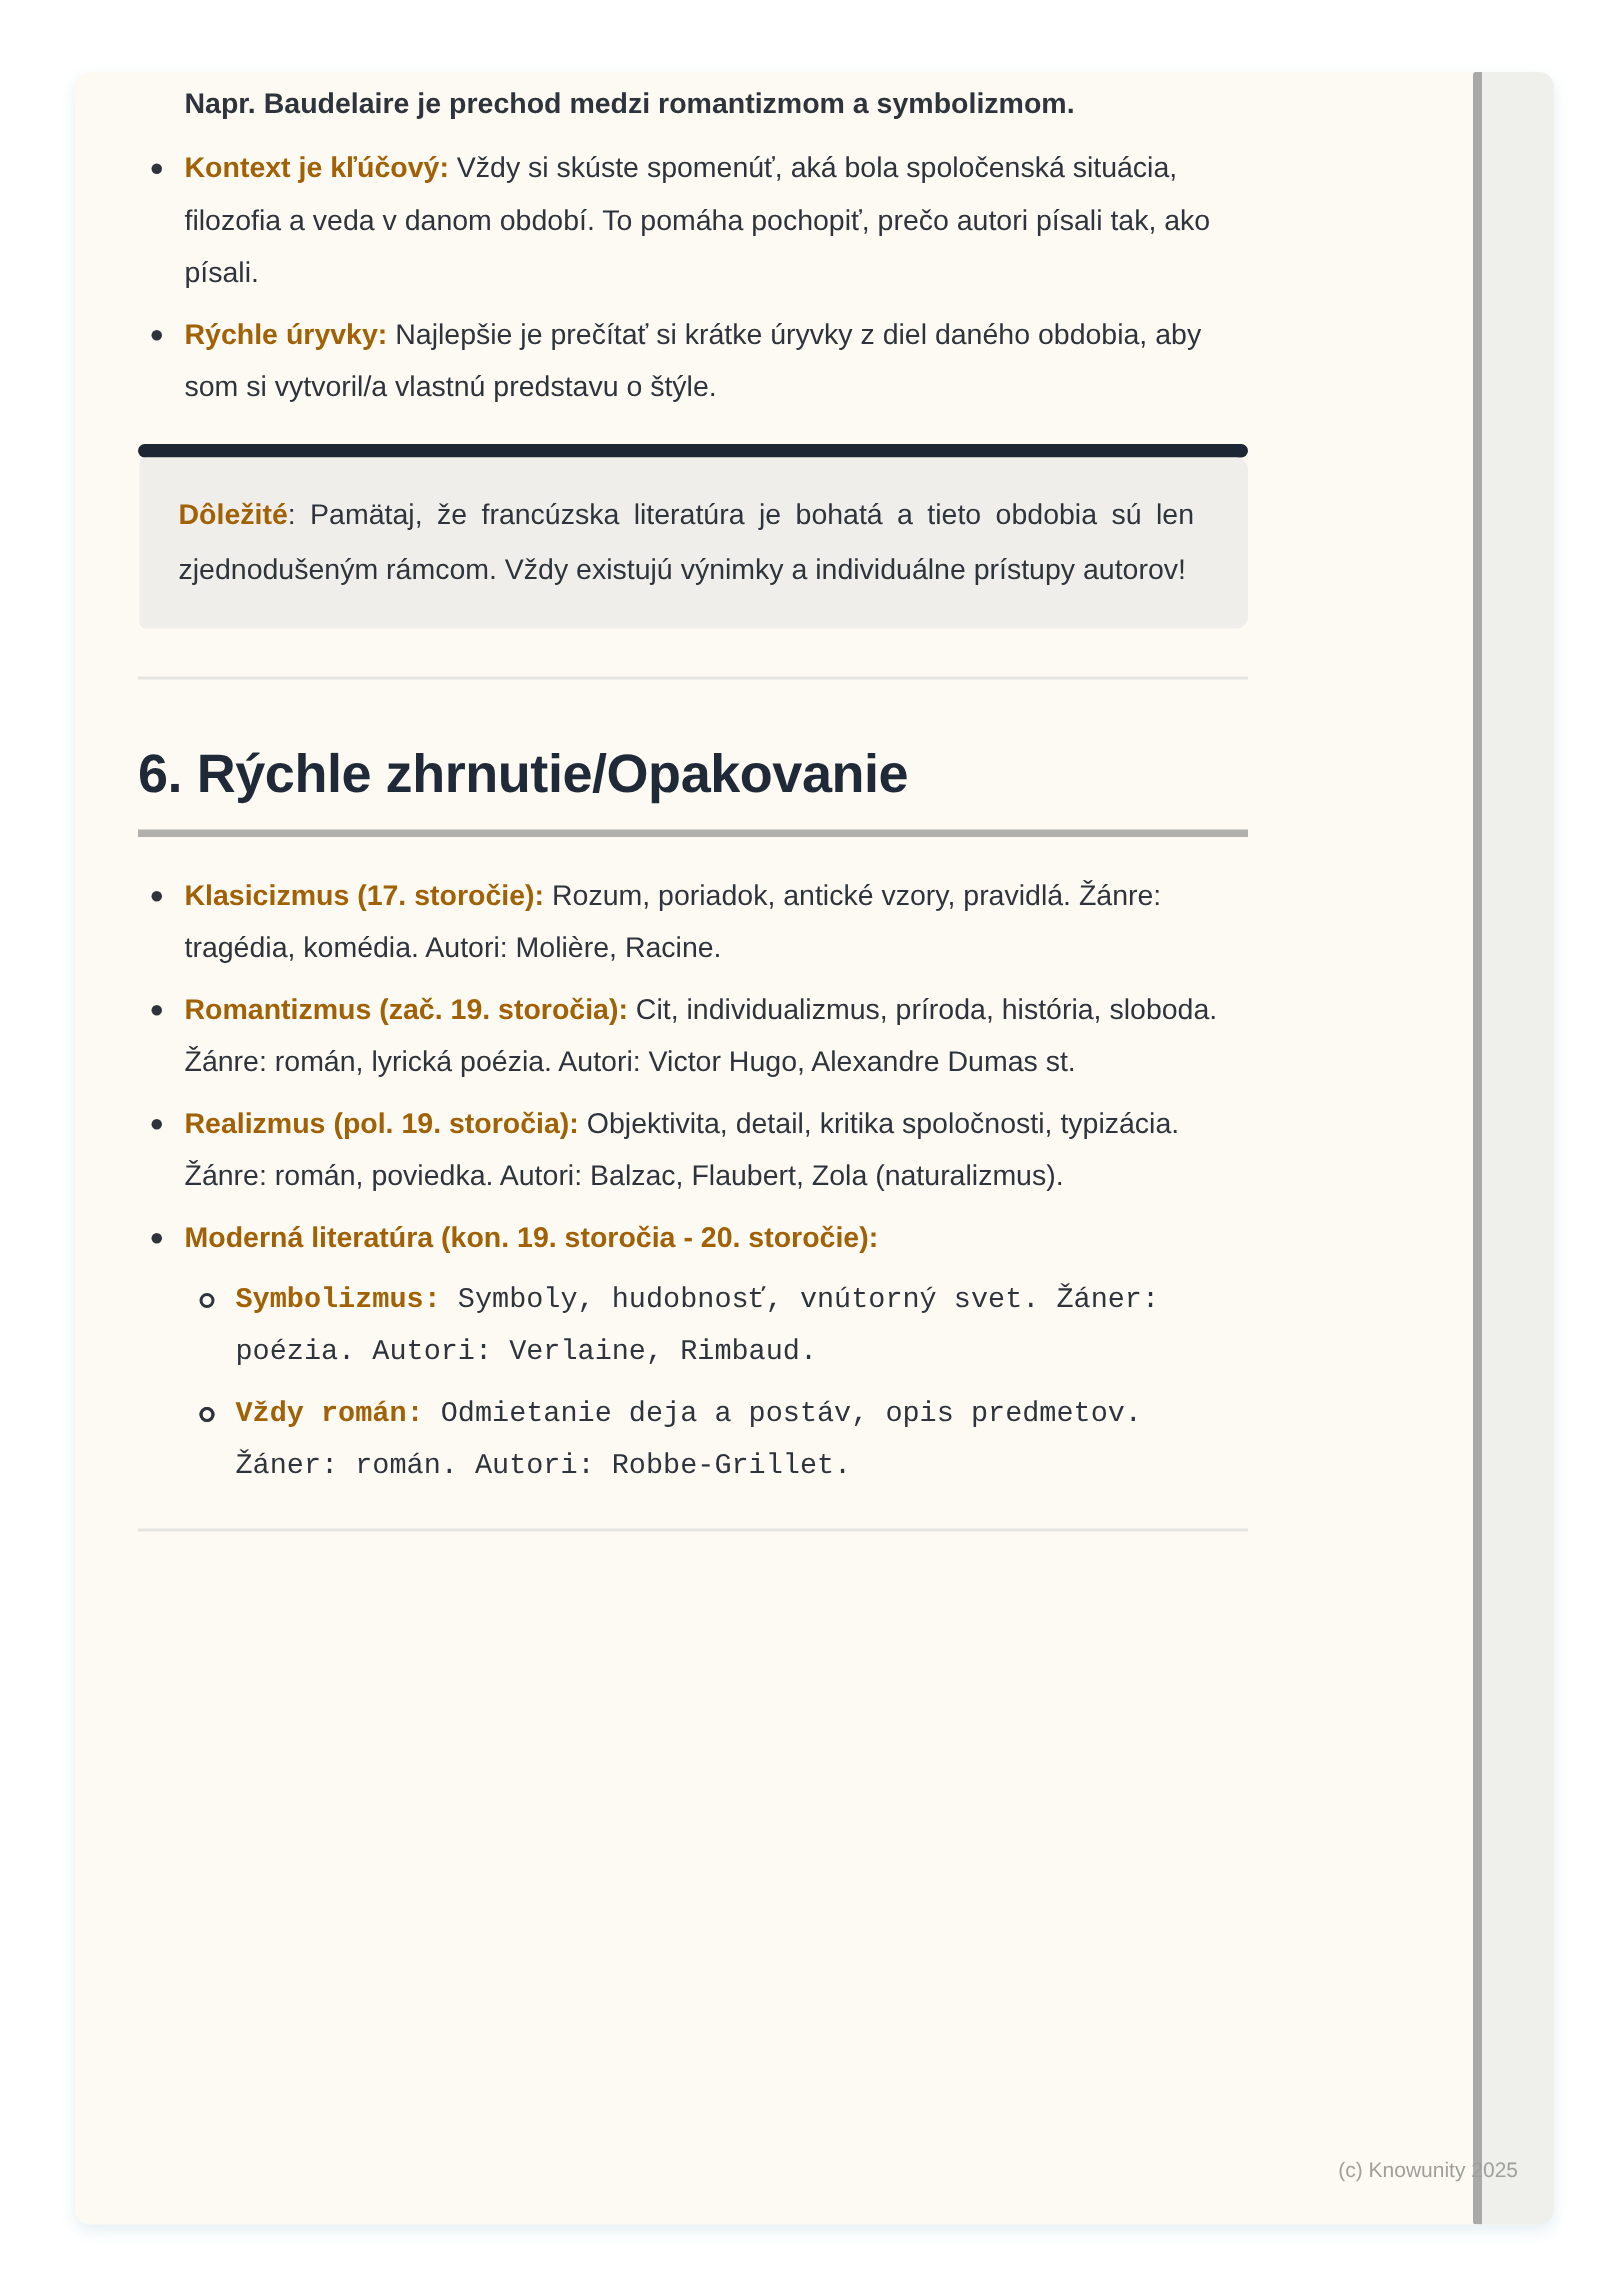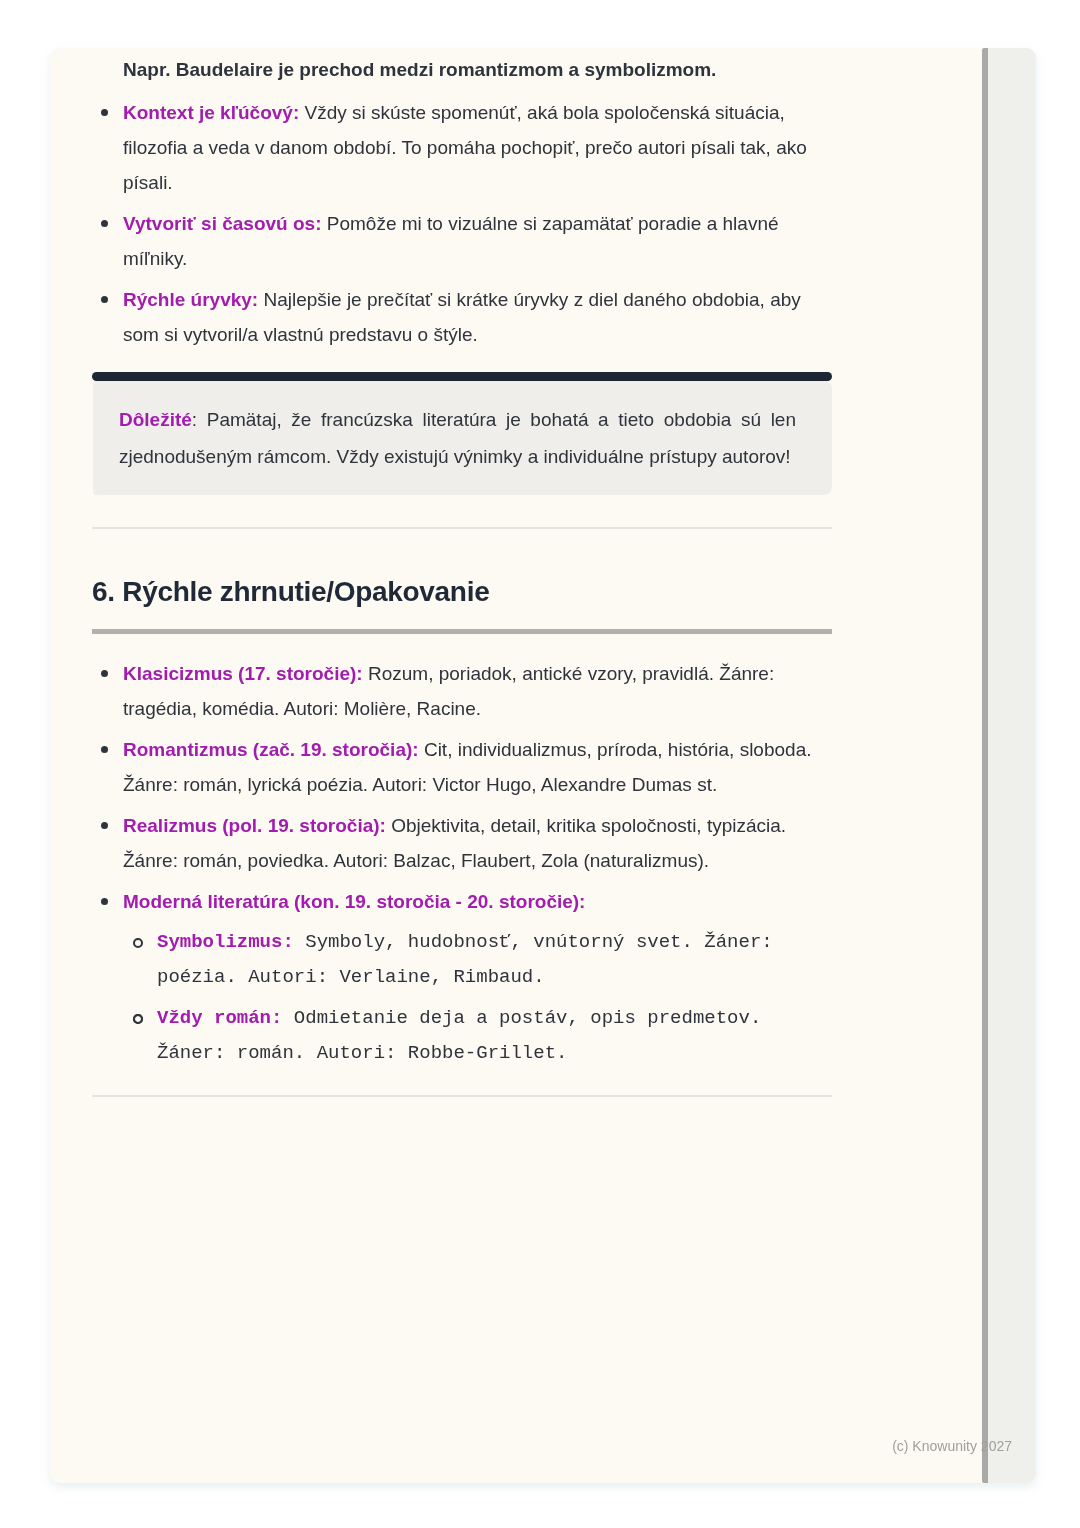--- a/index.html
+++ b/index.html
@@ -36,21 +36,21 @@
   .content {
     position: absolute;
     left: 42px;
     top: 4px;
     width: 740px;
     color: #2f343c;
     font-size: 19px;
     line-height: 35px;
     z-index: 1;
   }
-  .content b { font-weight: 700; color: #a21caf; }
+  .content b { font-weight: 700; color: #a16207; }
   p.cont { margin: 0 0 8px 0; padding-left: 31px; font-weight: bold; }
   ul.blist { list-style: none; margin: 0; padding: 0; }
   .li { position: relative; padding-left: 31px; margin-bottom: 6px; }
   .li p { margin: 0; }
   .dot {
     position: absolute; left: 9px; top: 14px;
     width: 7px; height: 7px; border-radius: 50%;
     background: #2f343c;
   }
   .li.sub { padding-left: 34px; padding-right: 50px; margin-bottom: 6px; font-family: Liberation Mono, monospace; }
@@ -75,21 +75,21 @@
     line-height: 37px;
     text-align: justify;
   }
   .callout-body p { margin: 0; }
   hr.thin {
     border: none; height: 2px; background: #e5e4e0;
     margin: 32px 0 0 0;
   }
   h2.section {
     margin: 40px 0 0 0;
-    font-size: 28px;
+    font-size: 36px;
     line-height: 46px;
     font-weight: 700;
     letter-spacing: -0.3px;
     color: #1f2937;
   }
   hr.heavy {
     border: none; height: 5px; background: #b1b0ac;
     margin: 14px 0 0 0;
   }
   ul.summary { margin-top: 22px; }
@@ -109,24 +109,20 @@
 <div class="page">
   <div class="scroll-track"></div>
 
   <div class="content">
     <p class="cont">Napr. Baudelaire je prechod medzi romantizmom a symbolizmom.</p>
 
     <ul class="blist tips">
         <li class="li">
     <span class="dot"></span>
     <p><b>Kontext je kľúčový:</b><span> Vždy si skúste spomenúť, aká bola spoločenská situácia, filozofia a veda v danom období. To pomáha pochopiť, prečo autori písali tak, ako písali.</span></p>
-  </li>
-        <li class="li">
-    <span class="dot"></span>
-    <p><b>Vytvoriť si časovú os:</b><span> Pomôže mi to vizuálne si zapamätať poradie a hlavné míľniky.</span></p>
   </li>
         <li class="li">
     <span class="dot"></span>
     <p><b>Rýchle úryvky:</b><span> Najlepšie je prečítať si krátke úryvky z diel daného obdobia, aby som si vytvoril/a vlastnú predstavu o štýle.</span></p>
   </li>
       </ul>
 
     <div class="callout">
       <div class="callout-bar"></div>
       <div class="callout-body">
@@ -168,14 +164,14 @@
     <span class="circle"></span>
     <p><b>Vždy román:</b><span> Odmietanie deja a postáv, opis predmetov. Žáner: román. Autori: Robbe-Grillet.</span></p>
   </li>
           </ul>
         </li>
       </ul>
 
     <hr class="thin bottom">
   </div>
 
-  <div class="footer">(c) Knowunity 2027</div>
+  <div class="footer">(c) Knowunity 2025</div>
 </div>
 
 </body></html>

